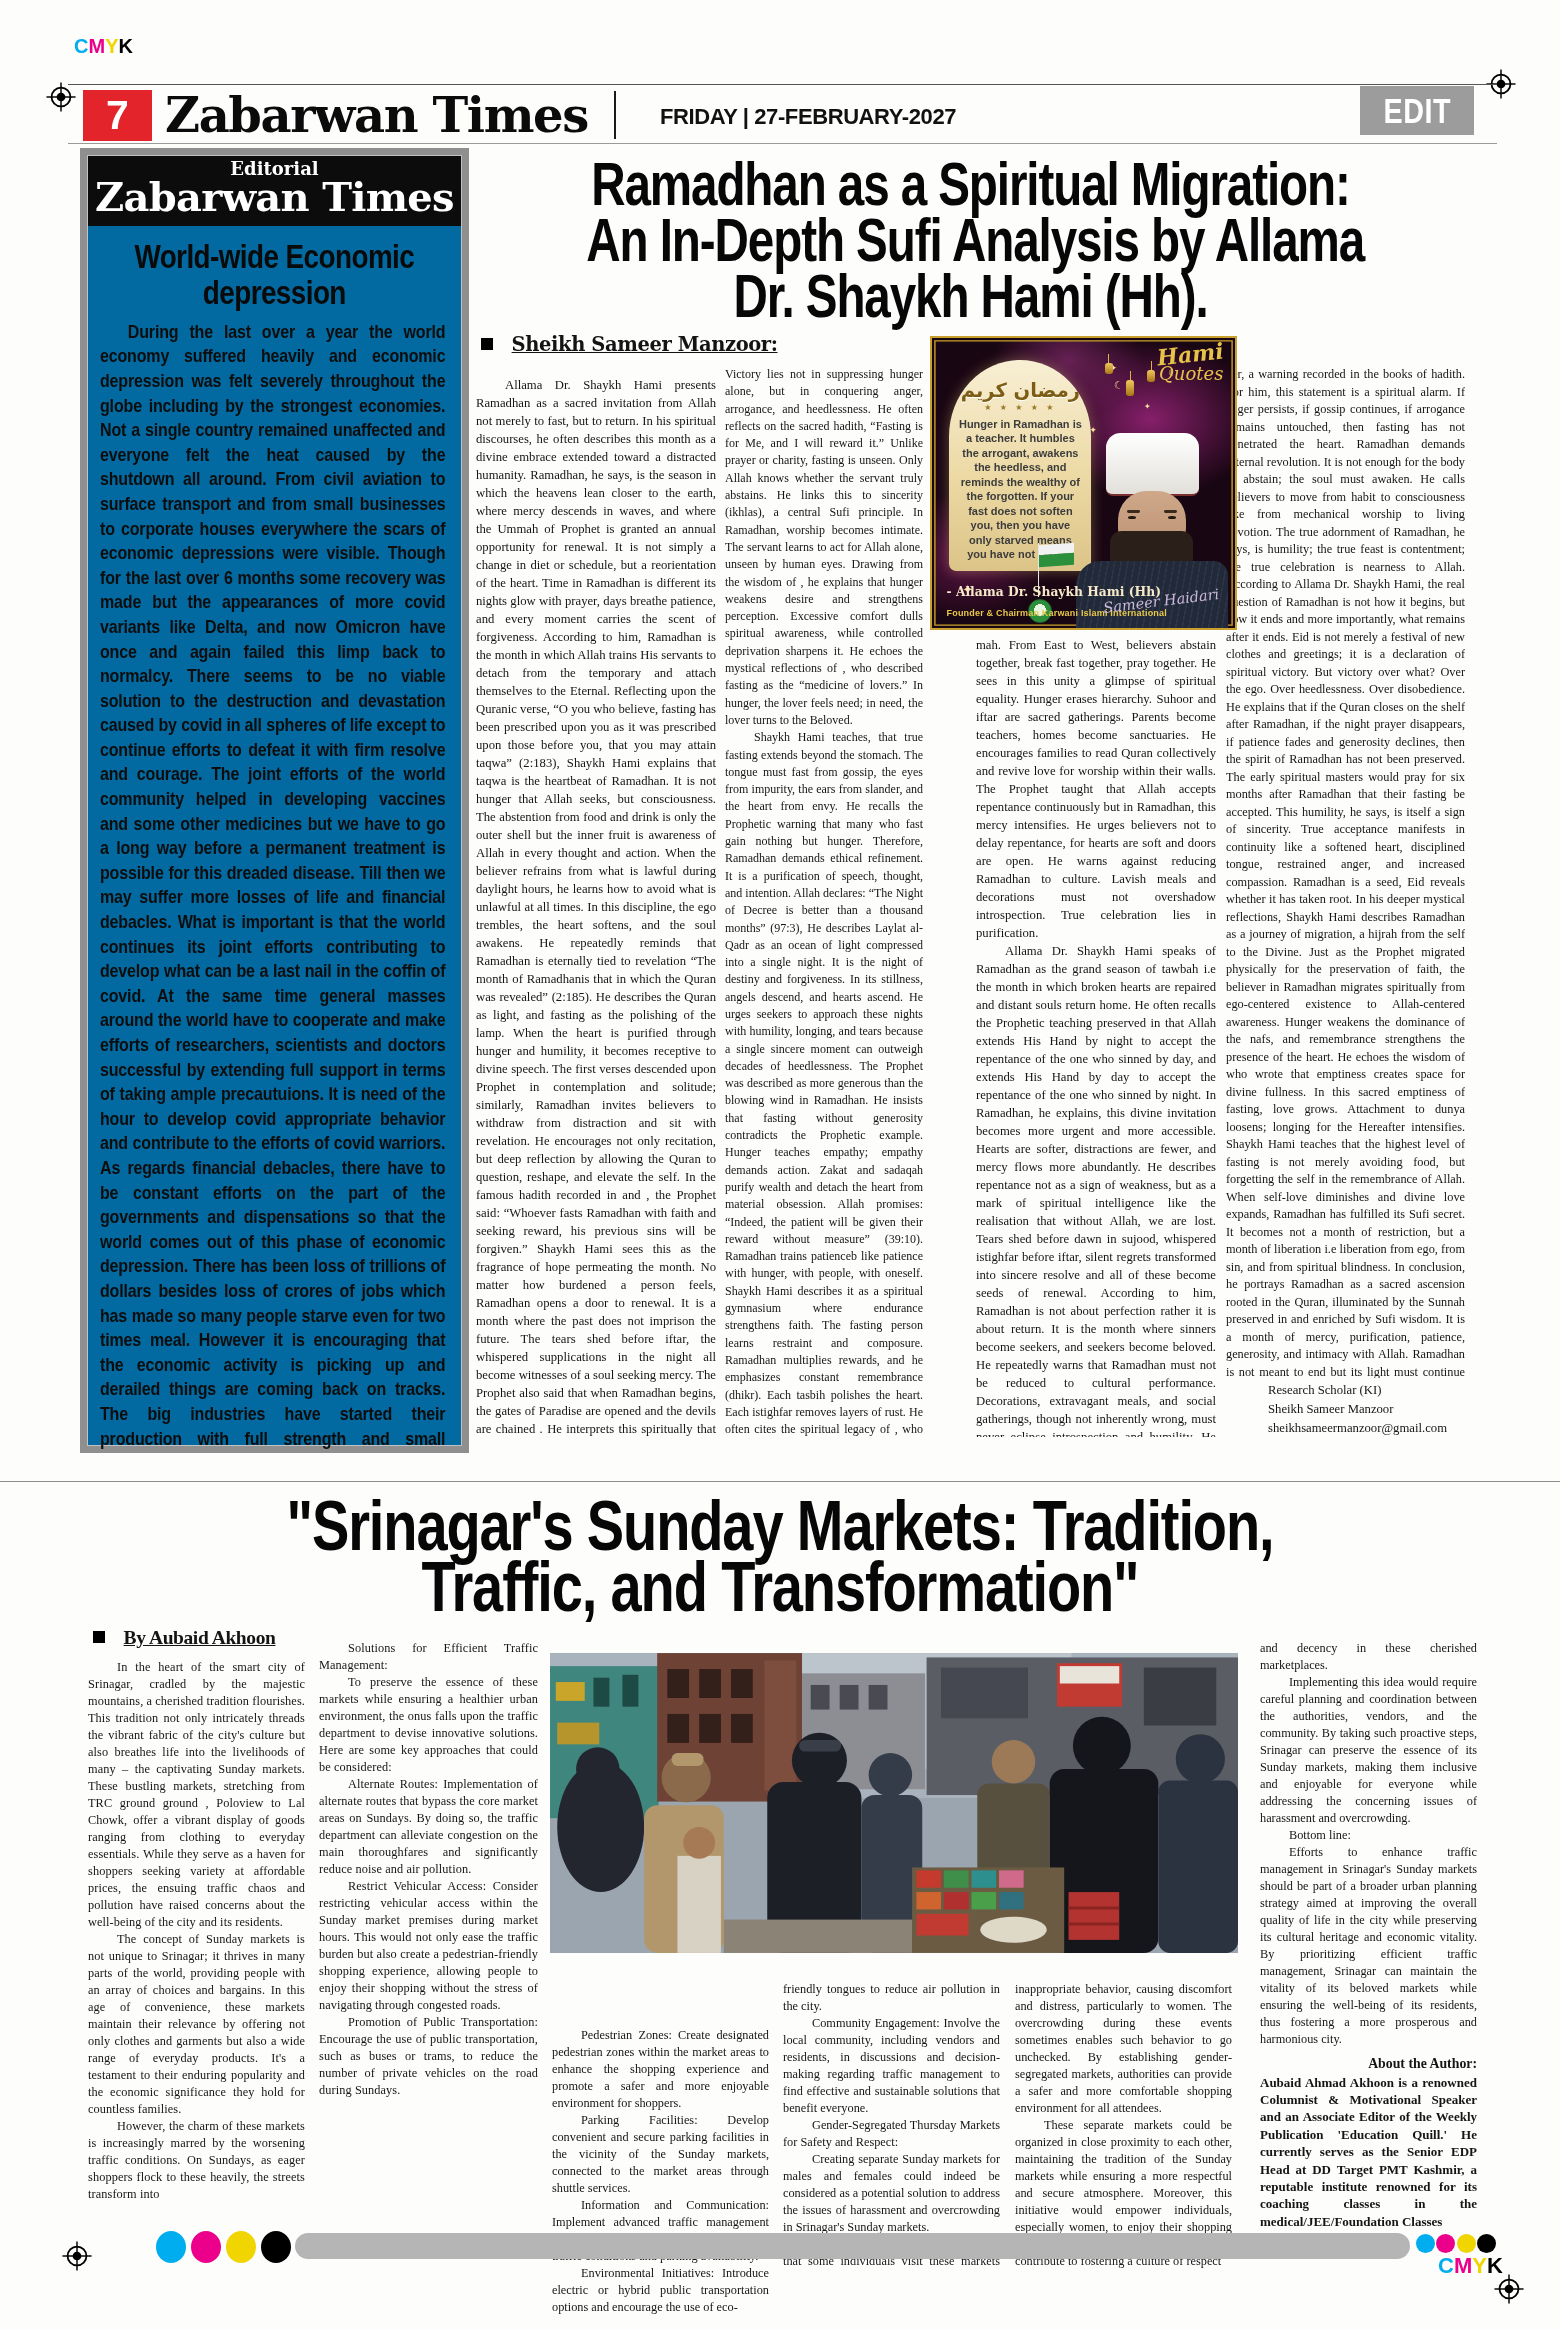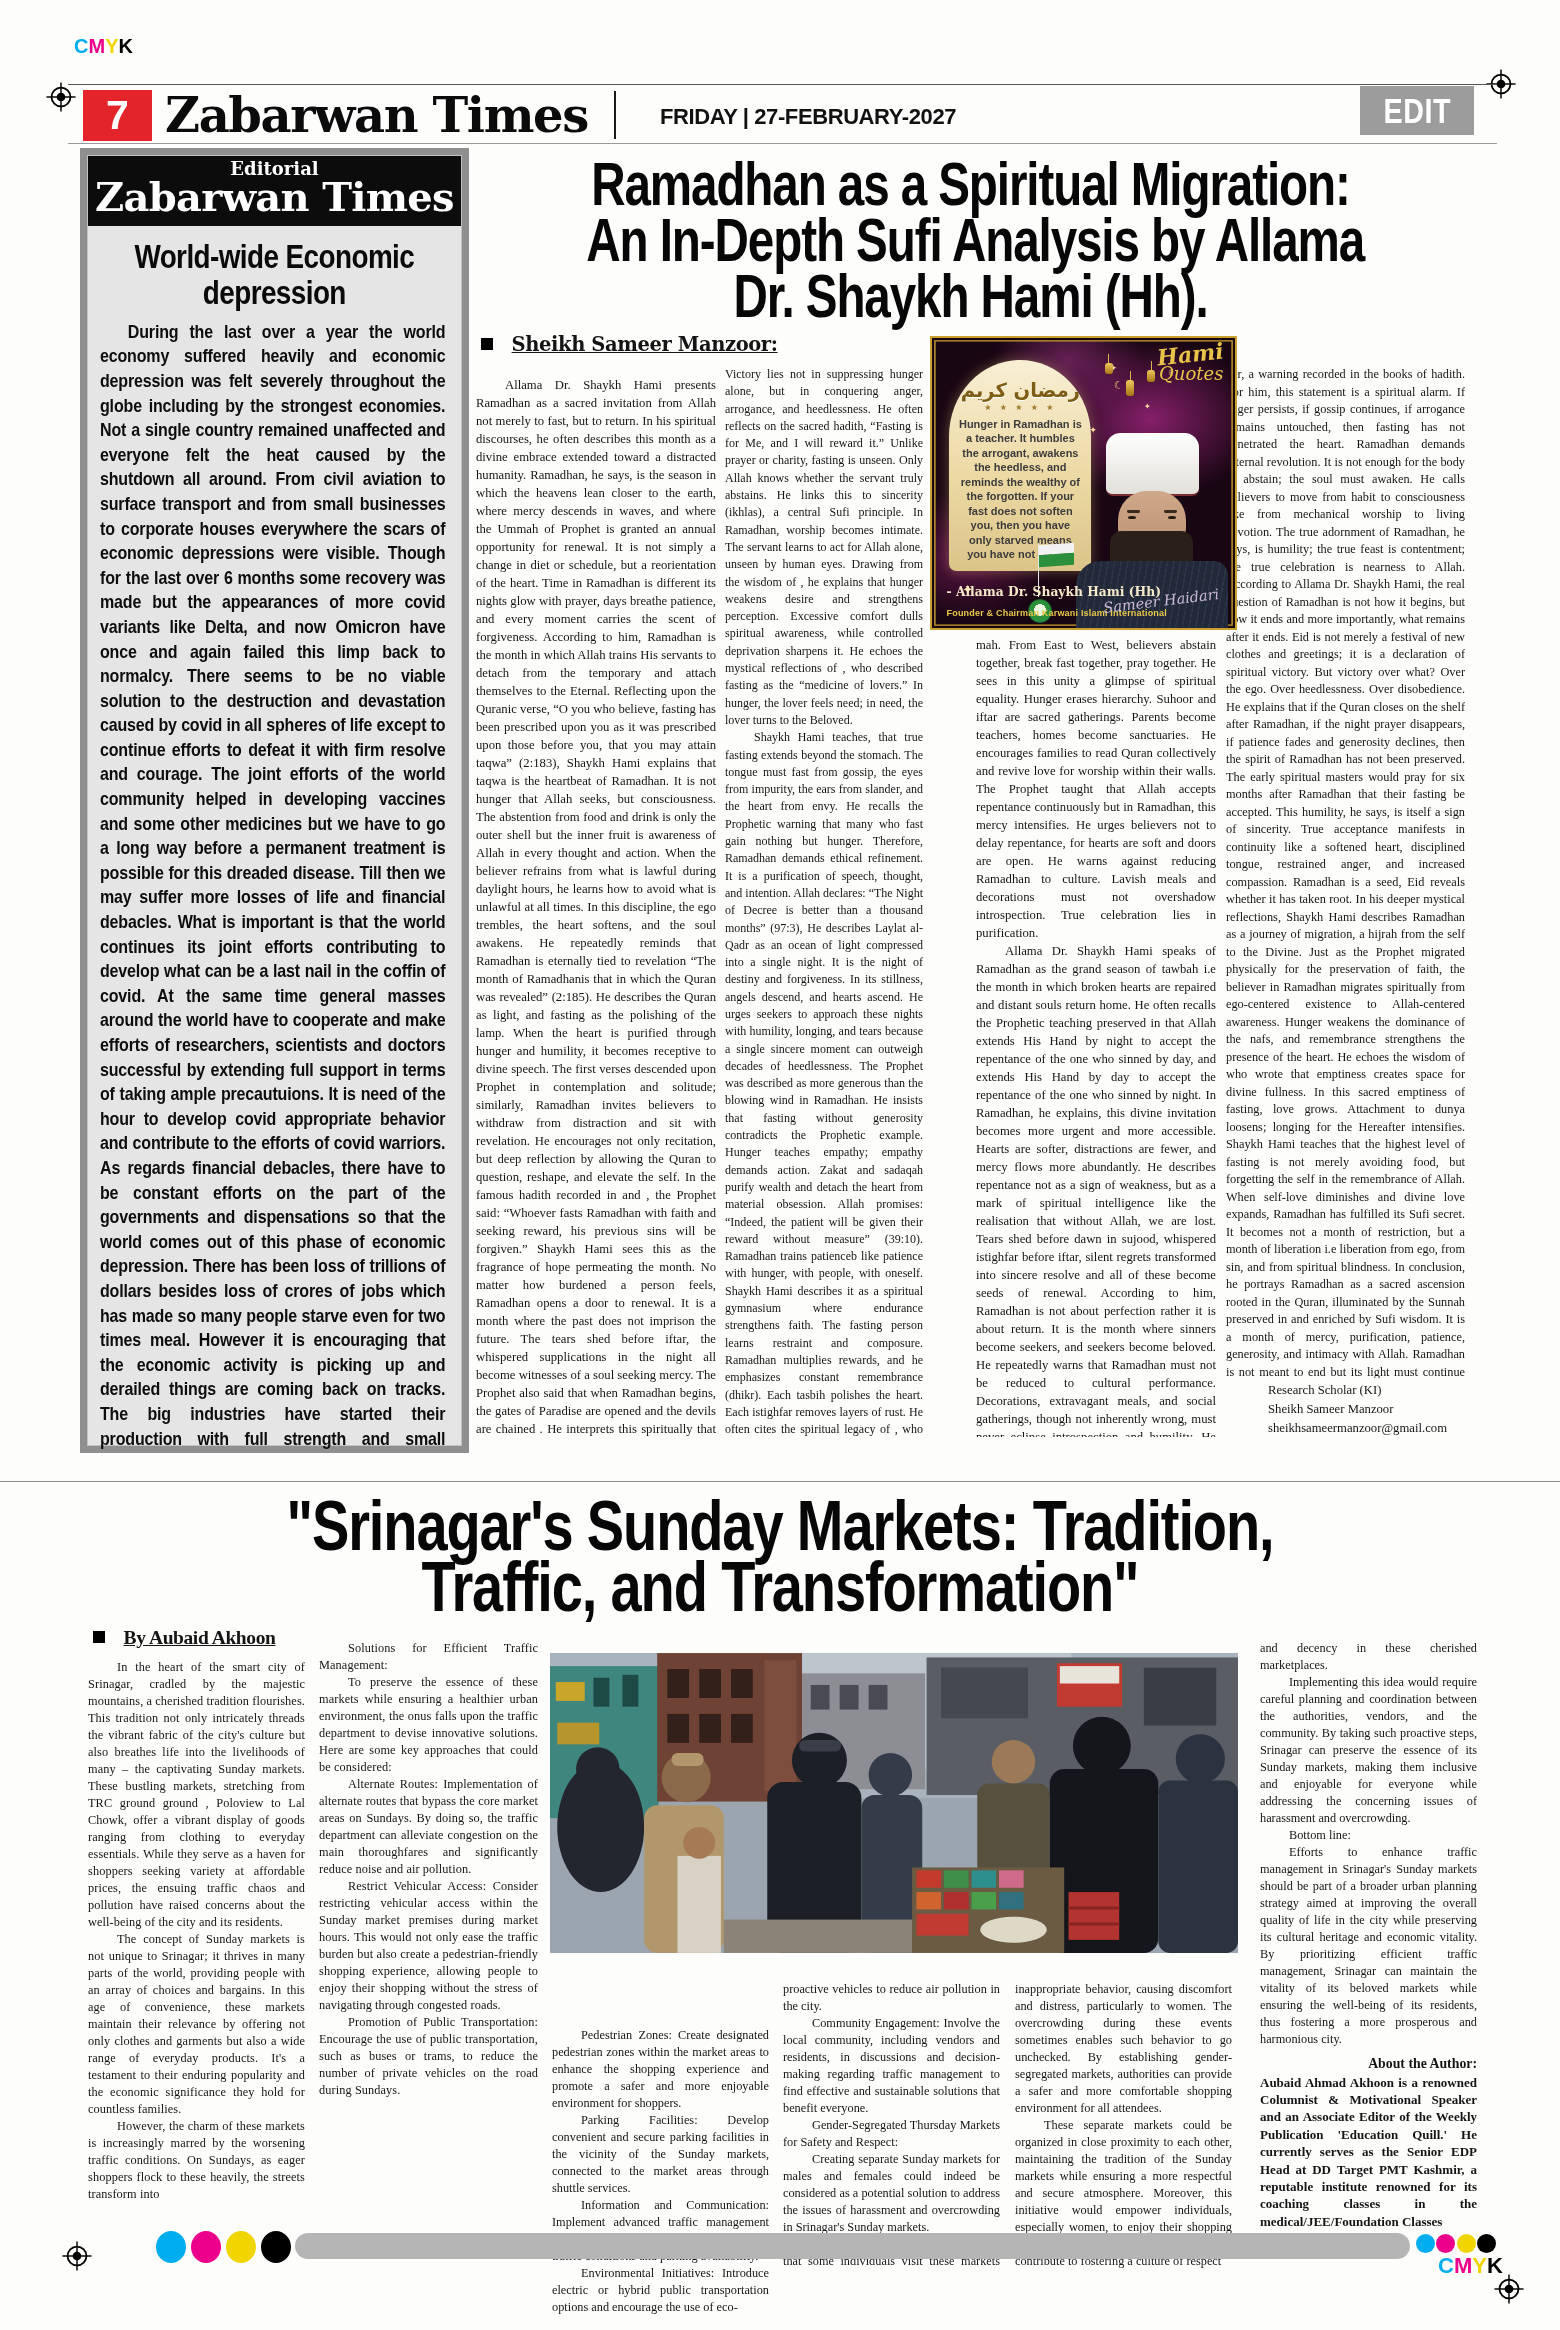--- a/index.html
+++ b/index.html
@@ -33,21 +33,21 @@
   .head-date{position:absolute;left:660px;top:104px;font-family:"Liberation Sans",sans-serif;
              font-size:22px;letter-spacing:-0.4px;white-space:nowrap;color:#111;}
   .head-date .d1{font-weight:900;} .head-date .d2{font-weight:700;}
   .editbox{position:absolute;left:1360px;top:86px;width:114px;height:49px;background:var(--gray-box);
            display:flex;align-items:center;justify-content:center;color:#fff;
            font-family:"Liberation Sans",sans-serif;font-weight:bold;font-size:35px;letter-spacing:0.7px;
            transform-origin:center;}
   .editbox span{display:block;transform:scaleX(0.82);}
   
   .edbox{position:absolute;left:80px;top:148px;width:389px;height:1305px;background:#8f8f8f;}
-  .edbox-inner{position:absolute;left:7.2px;top:7.2px;right:7.2px;bottom:7.2px;background:#e5e5e5;border:0.7px solid #c2c2c2;}
+  .edbox-inner{position:absolute;left:7.2px;top:7.2px;right:7.2px;bottom:7.2px;background:#0369a1;border:0.7px solid #c2c2c2;}
   .ed-head{background:#0c0c0c;height:70px;text-align:center;color:#fff;overflow:hidden;}
   .ed-kicker{font-family:"DejaVu Serif",serif;font-weight:bold;font-size:18px;line-height:19.5px;margin-top:2.9px;}
   .ed-brand{font-family:"DejaVu Serif",serif;font-weight:bold;font-size:40px;line-height:42px;margin-top:-2.9px;letter-spacing:-0.7px;}
   .ed-title{margin-top:11.6px;text-align:center;font-family:"Liberation Sans",sans-serif;font-weight:bold;
             font-size:34px;line-height:36px;letter-spacing:-0.7px;color:#0a0a0a;}
   .ed-title div{white-space:nowrap;transform:scaleX(0.82);transform-origin:center top;}
   .ed-bodywrap{margin:10px 0 0 11.6px;width:414px;transform:scaleX(0.843);transform-origin:left top;
                height:1129px;overflow:hidden;}
   .ed-body{font-family:"Liberation Sans",sans-serif;font-weight:bold;font-size:19px;line-height:24.6px;
            text-align:justify;text-indent:33px;color:#0d0d0d;letter-spacing:-0.2px;padding-right:4.3px;}
@@ -358,21 +358,21 @@
     </svg>
   </div>
 
   <div class="ncol" id="s-col3">
       <p class="ind">Pedestrian Zones: Create designated pedestrian zones within the market areas to enhance the shopping experience and promote a safer and more enjoyable environment for shoppers.</p>
       <p class="ind">Parking Facilities: Develop convenient and secure parking facilities in the vicinity of the Sunday markets, connected to the market areas through shuttle services.</p>
       <p class="ind">Information and Communication: Implement advanced traffic management systems that provide real-time updates on traffic conditions and parking availability.</p>
       <p class="ind">Environmental Initiatives: Introduce electric or hybrid public transportation options and encourage the use of eco-</p>
     </div>
   <div class="ncol" id="s-col4">
-      <p>proactive vehicles to reduce air pollution in the city.</p>
+      <p>friendly tongues to reduce air pollution in the city.</p>
       <p class="ind">Community Engagement: Involve the local community, including vendors and residents, in discussions and decision-making regarding traffic management to find effective and sustainable solutions that benefit everyone.</p>
       <p class="ind">Gender-Segregated Thursday Markets for Safety and Respect:</p>
       <p class="ind">Creating separate Sunday markets for males and females could indeed be considered as a potential solution to address the issues of harassment and overcrowding in Srinagar's Sunday markets.</p>
       <p class="ind">In recent times, it has become evident that some individuals visit these markets not for shopping but for</p>
     </div>
   <div class="ncol" id="s-col5">
       <p>inappropriate behavior, causing discomfort and distress, particularly to women. The overcrowding during these events sometimes enables such behavior to go unchecked. By establishing gender-segregated markets, authorities can provide a safer and more comfortable shopping environment for all attendees.</p>
       <p class="ind">These separate markets could be organized in close proximity to each other, maintaining the tradition of the Sunday markets while ensuring a more respectful and secure atmosphere. Moreover, this initiative would empower individuals, especially women, to enjoy their shopping experience without fear of harassment and contribute to fostering a culture of respect</p>
     </div>
   <div class="ncol" id="s-col6">

